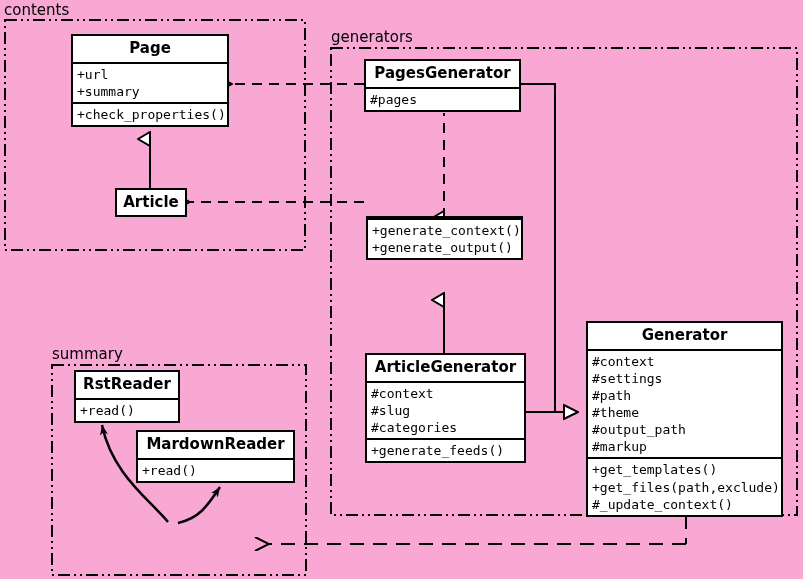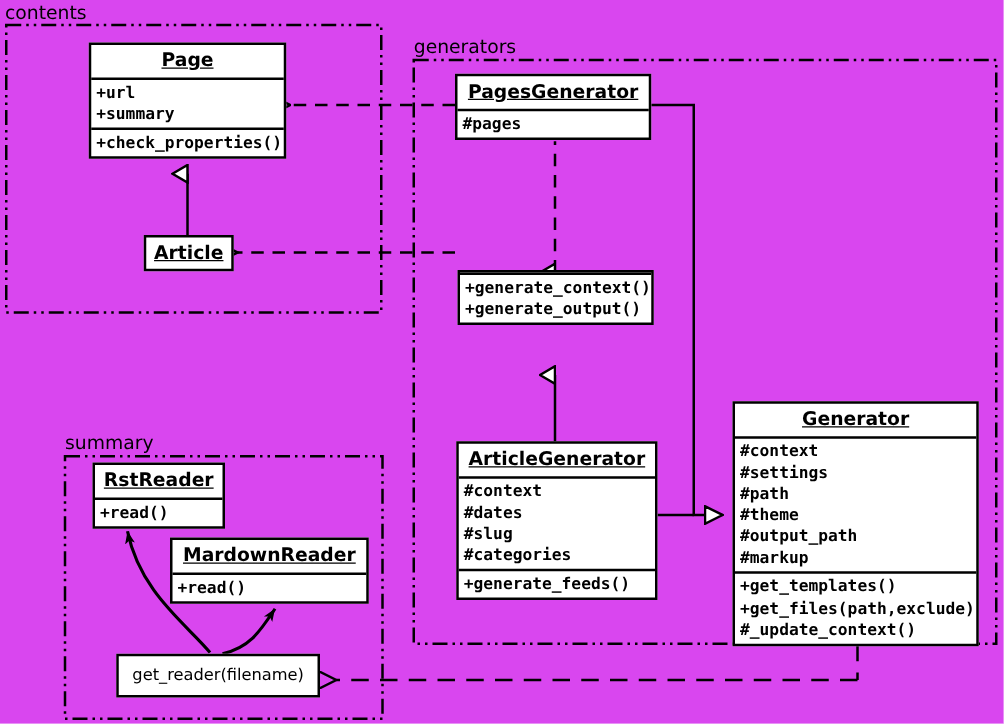--- a/index.html
+++ b/index.html
@@ -4,21 +4,21 @@
 <style>
   html, body {
     margin: 0;
     padding: 0;
     background: #ffffff;
   }
   #canvas {
     position: relative;
     width: 803px;
     height: 579px;
-    background: #d946ef;
+    background: #f9a8d4;
     font-family: "DejaVu Sans", sans-serif;
     overflow: hidden;
   }
   svg.layer {
     position: absolute;
     left: 0;
     top: 0;
     width: 803px;
     height: 579px;
     pointer-events: none;
@@ -39,40 +39,38 @@
     z-index: 5;
   }
   .cls-title {
     font-weight: bold;
     font-size: 15px;
     text-align: center;
     padding: 4px 6px 5px 6px;
     line-height: 1.1;
     color: #000;
     white-space: nowrap;
-    text-decoration: underline;
   }
   .cls-stereo {
     font-weight: normal;
     font-size: 13px;
     font-family: "DejaVu Sans Mono", monospace;
     text-align: center;
     line-height: 1.15;
   }
   .sep {
     border-top: 2px solid #000;
   }
   .cls-section {
     padding: 2px 2px 2px 4px;
     font-family: "DejaVu Sans Mono", monospace;
     font-size: 13px;
     line-height: 1.32;
     color: #000;
     white-space: nowrap;
-    font-weight: bold;
   }
   .cls-plain {
     display: flex;
     align-items: center;
     justify-content: center;
     font-family: "DejaVu Sans", sans-serif;
     font-size: 13px;
     color: #000;
   }
 </style>
@@ -163,21 +161,20 @@
     <div class="cls-section sep">
       <div>+generate_context()</div>
       <div>+generate_output()</div>
     </div>
   </div>
 
   <div class="cls" style="left:365px; top:353px; width:161px;">
     <div class="cls-title">ArticleGenerator</div>
     <div class="cls-section sep">
       <div>#context</div>
-      <div>#dates</div>
       <div>#slug</div>
       <div>#categories</div>
     </div>
     <div class="cls-section sep">
       <div>+generate_feeds()</div>
     </div>
   </div>
 
   <div class="cls" style="left:586px; top:321px; width:197px;">
     <div class="cls-title">Generator</div>
@@ -203,17 +200,14 @@
     </div>
   </div>
 
   <div class="cls" style="left:136px; top:430px; width:159px;">
     <div class="cls-title">MardownReader</div>
     <div class="cls-section sep">
       <div>+read()</div>
     </div>
   </div>
 
-  <div class="cls cls-plain" style="left:93px; top:523px; width:163px; height:35px;">
-    <span>get_reader(filename)</span>
-  </div>
 
 </div>
 
 </body></html>

